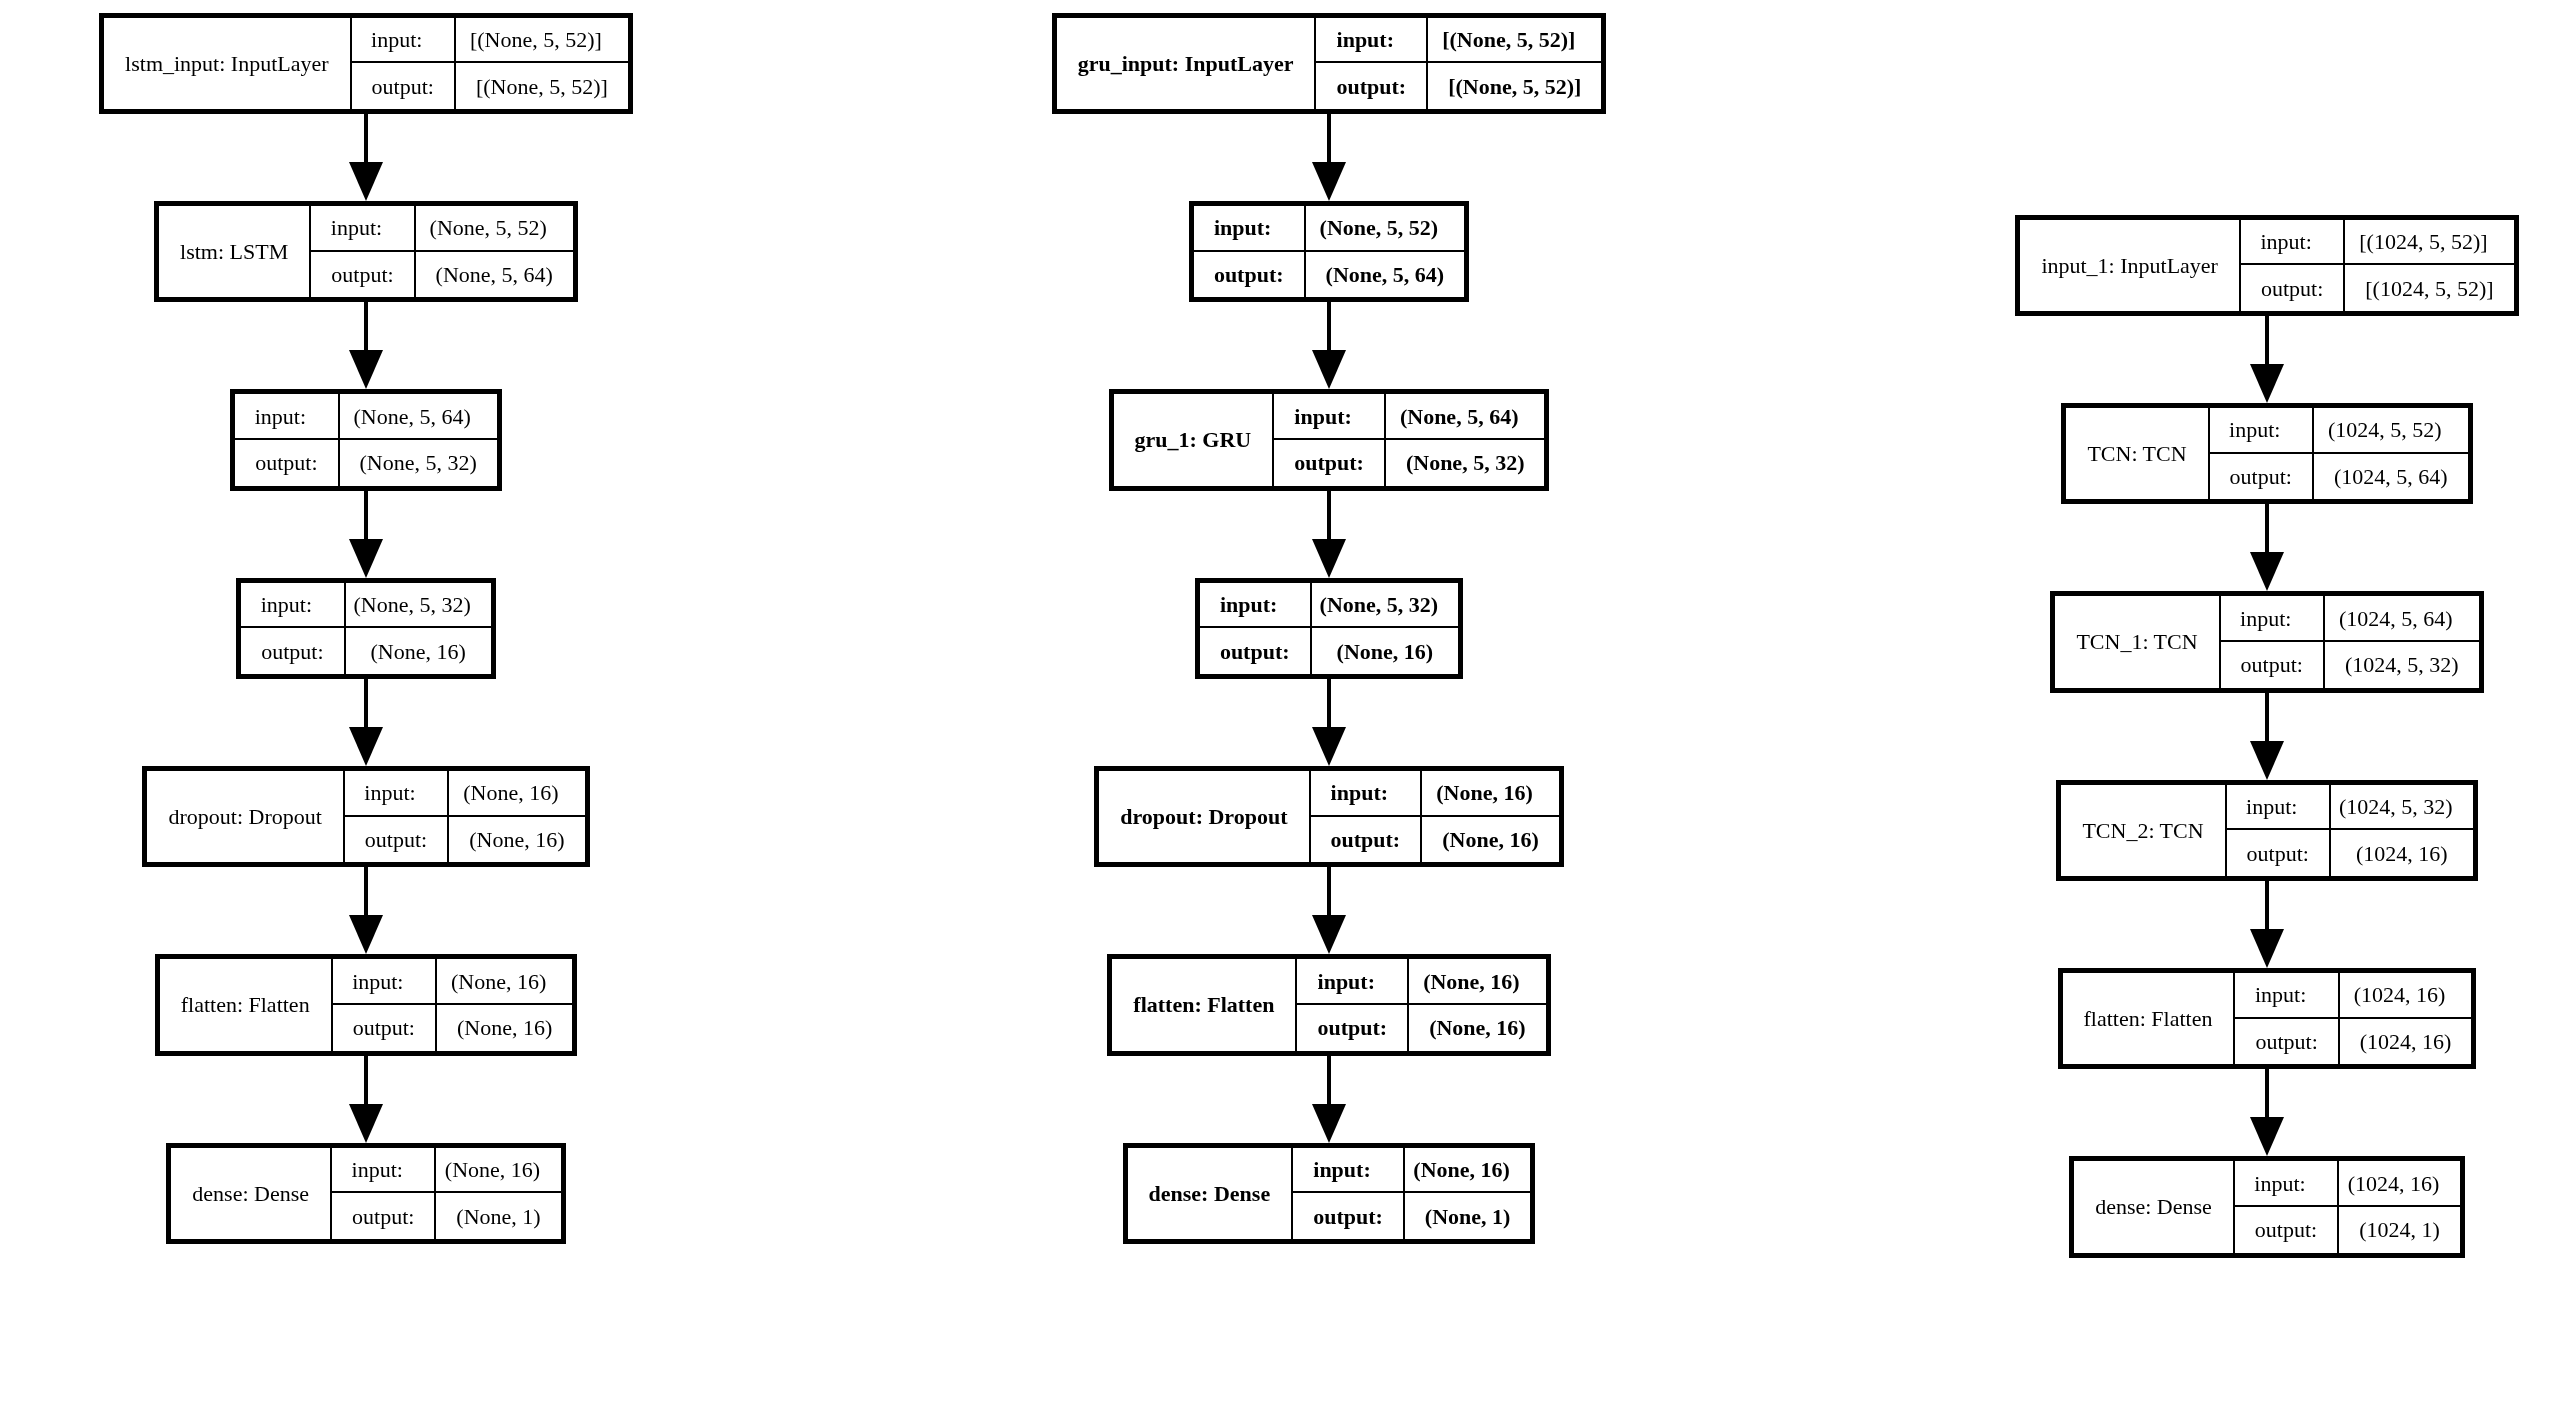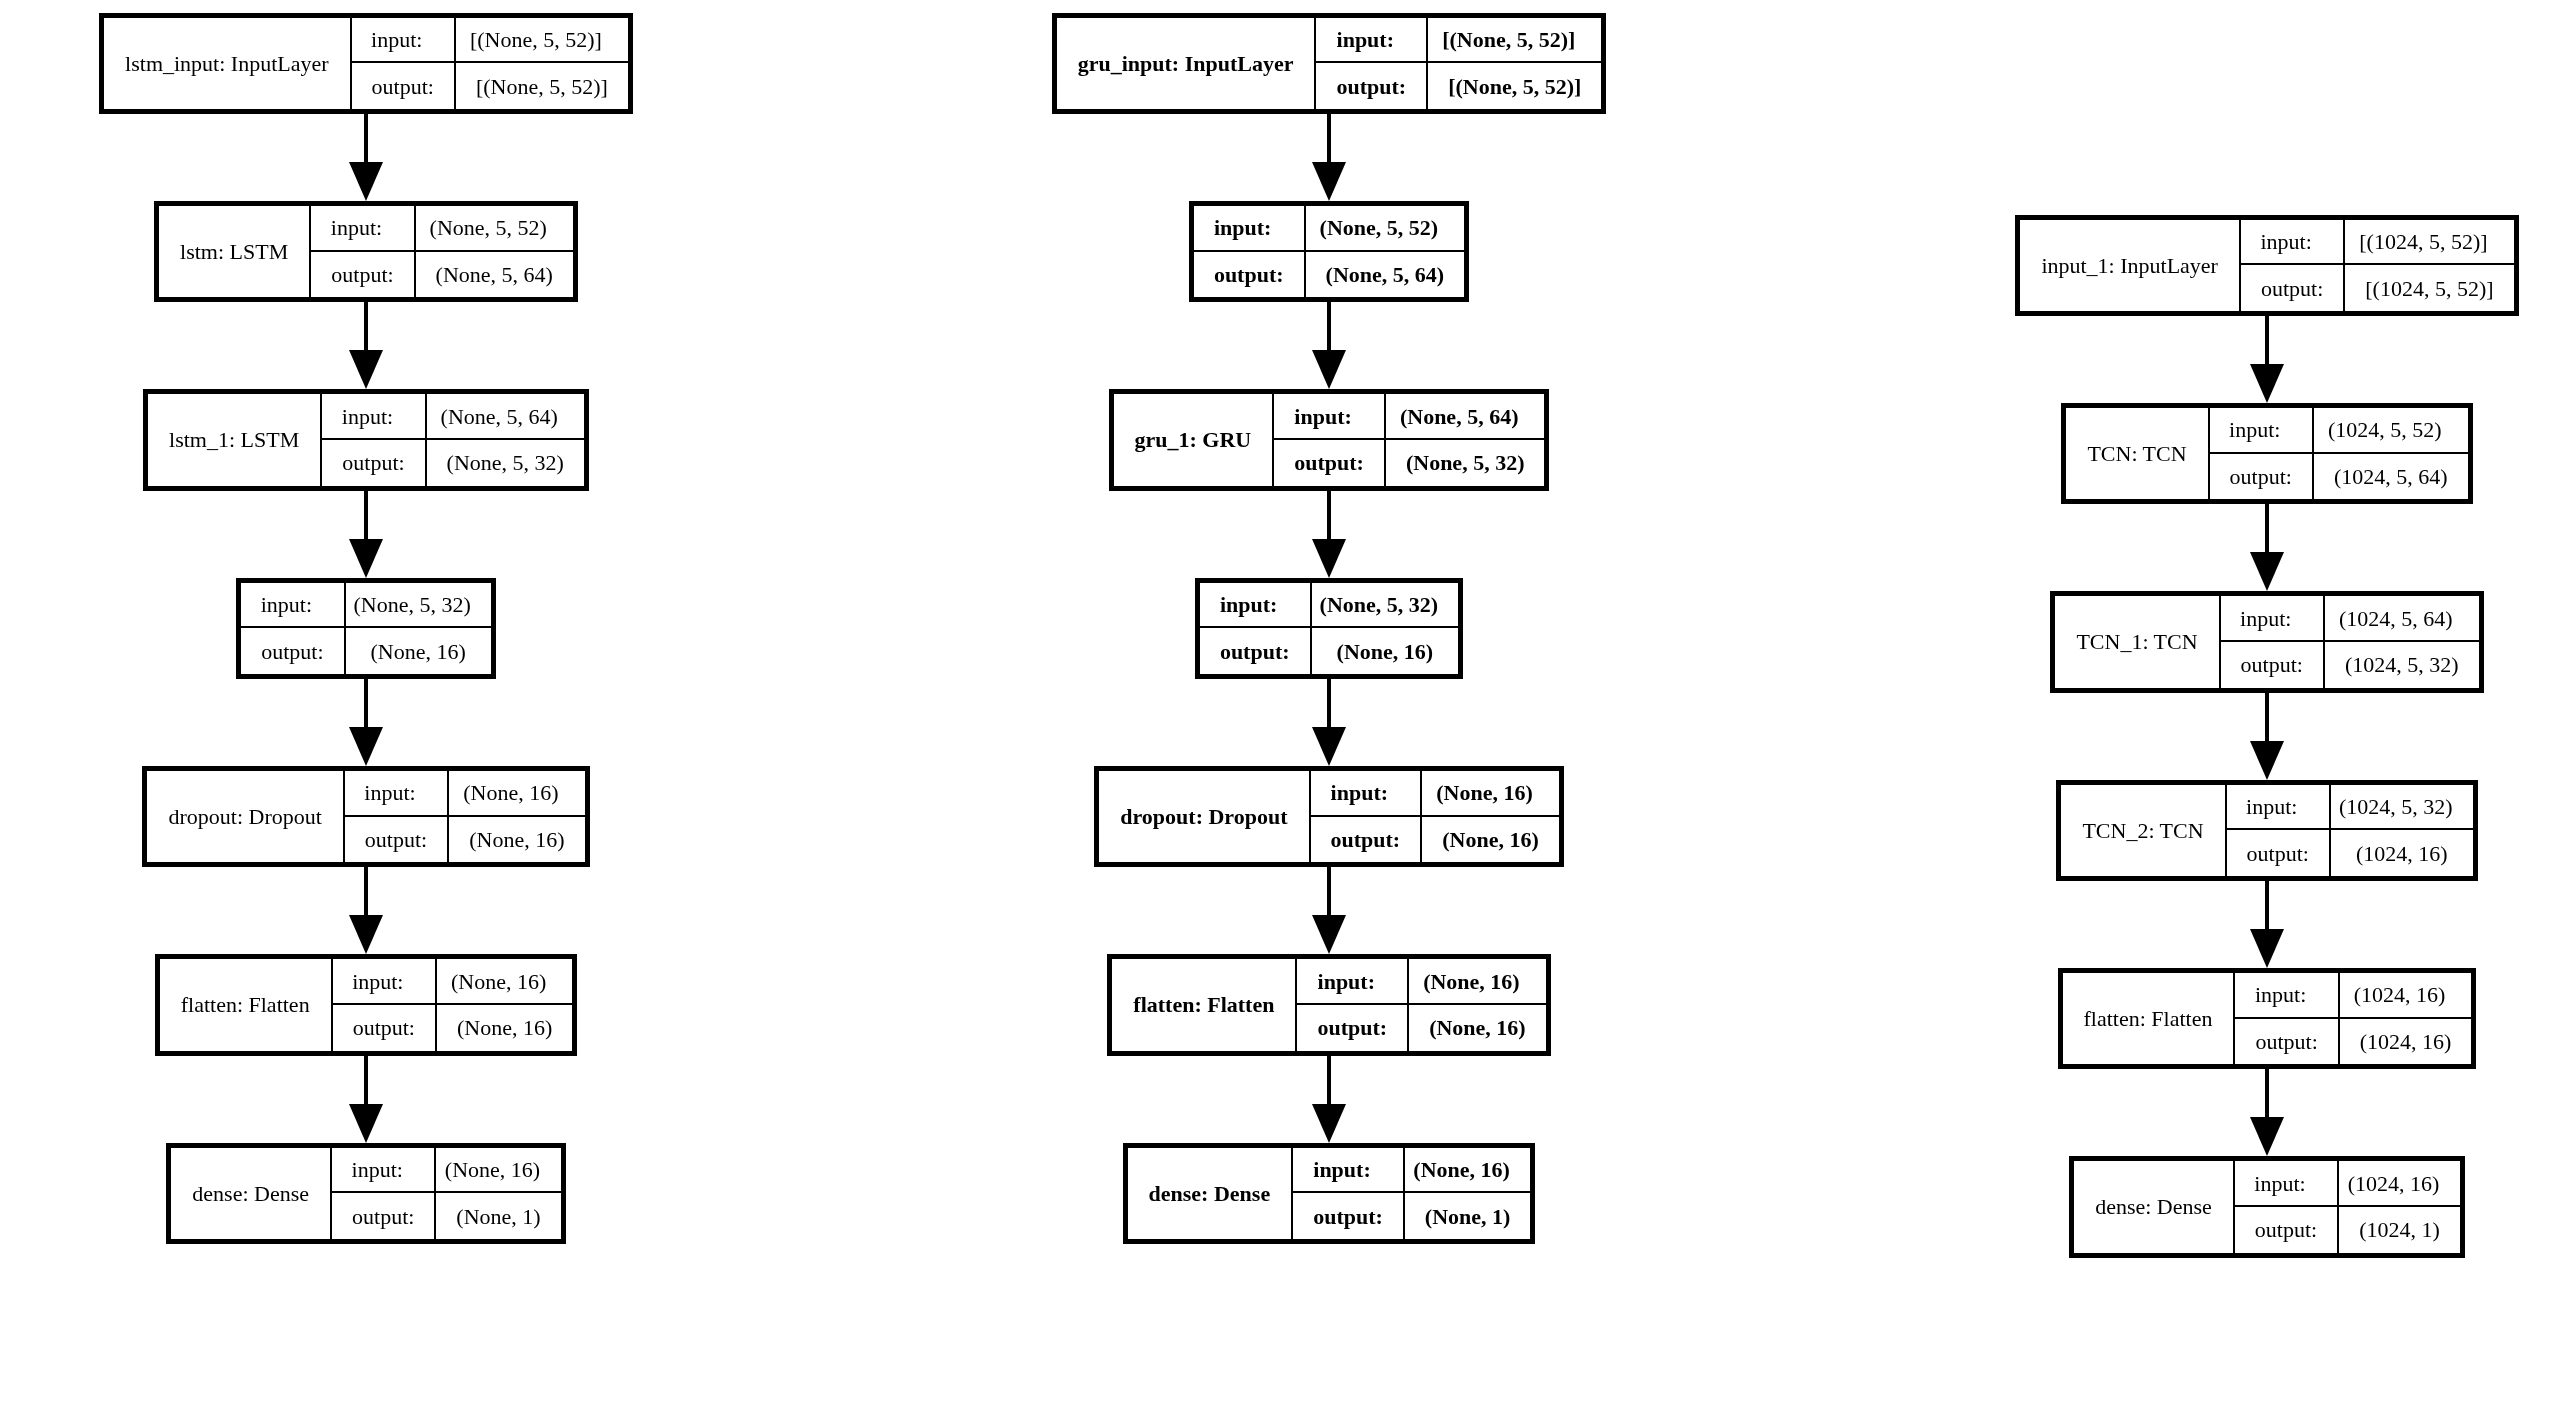--- a/index.html
+++ b/index.html
@@ -90,21 +90,20 @@
         <div class="cell-io row1 col2">input:</div>
         <div class="cell-io row1 col3">(None, 5, 52)</div>
         <div class="cell-io row2 col2">output:</div>
         <div class="cell-io row2 col3">(None, 5, 64)</div>
       </div>
       <div class="flow-arrow">
         <div class="arrow-shaft"></div>
         <div class="arrow-head"></div>
       </div>
       <div class="layer-node">
-        <div class="cell-name">lstm_1: LSTM</div>
         <div class="cell-io row1 col2">input:</div>
         <div class="cell-io row1 col3">(None, 5, 64)</div>
         <div class="cell-io row2 col2">output:</div>
         <div class="cell-io row2 col3">(None, 5, 32)</div>
       </div>
       <div class="flow-arrow">
         <div class="arrow-shaft"></div>
         <div class="arrow-head"></div>
       </div>
       <div class="layer-node">

